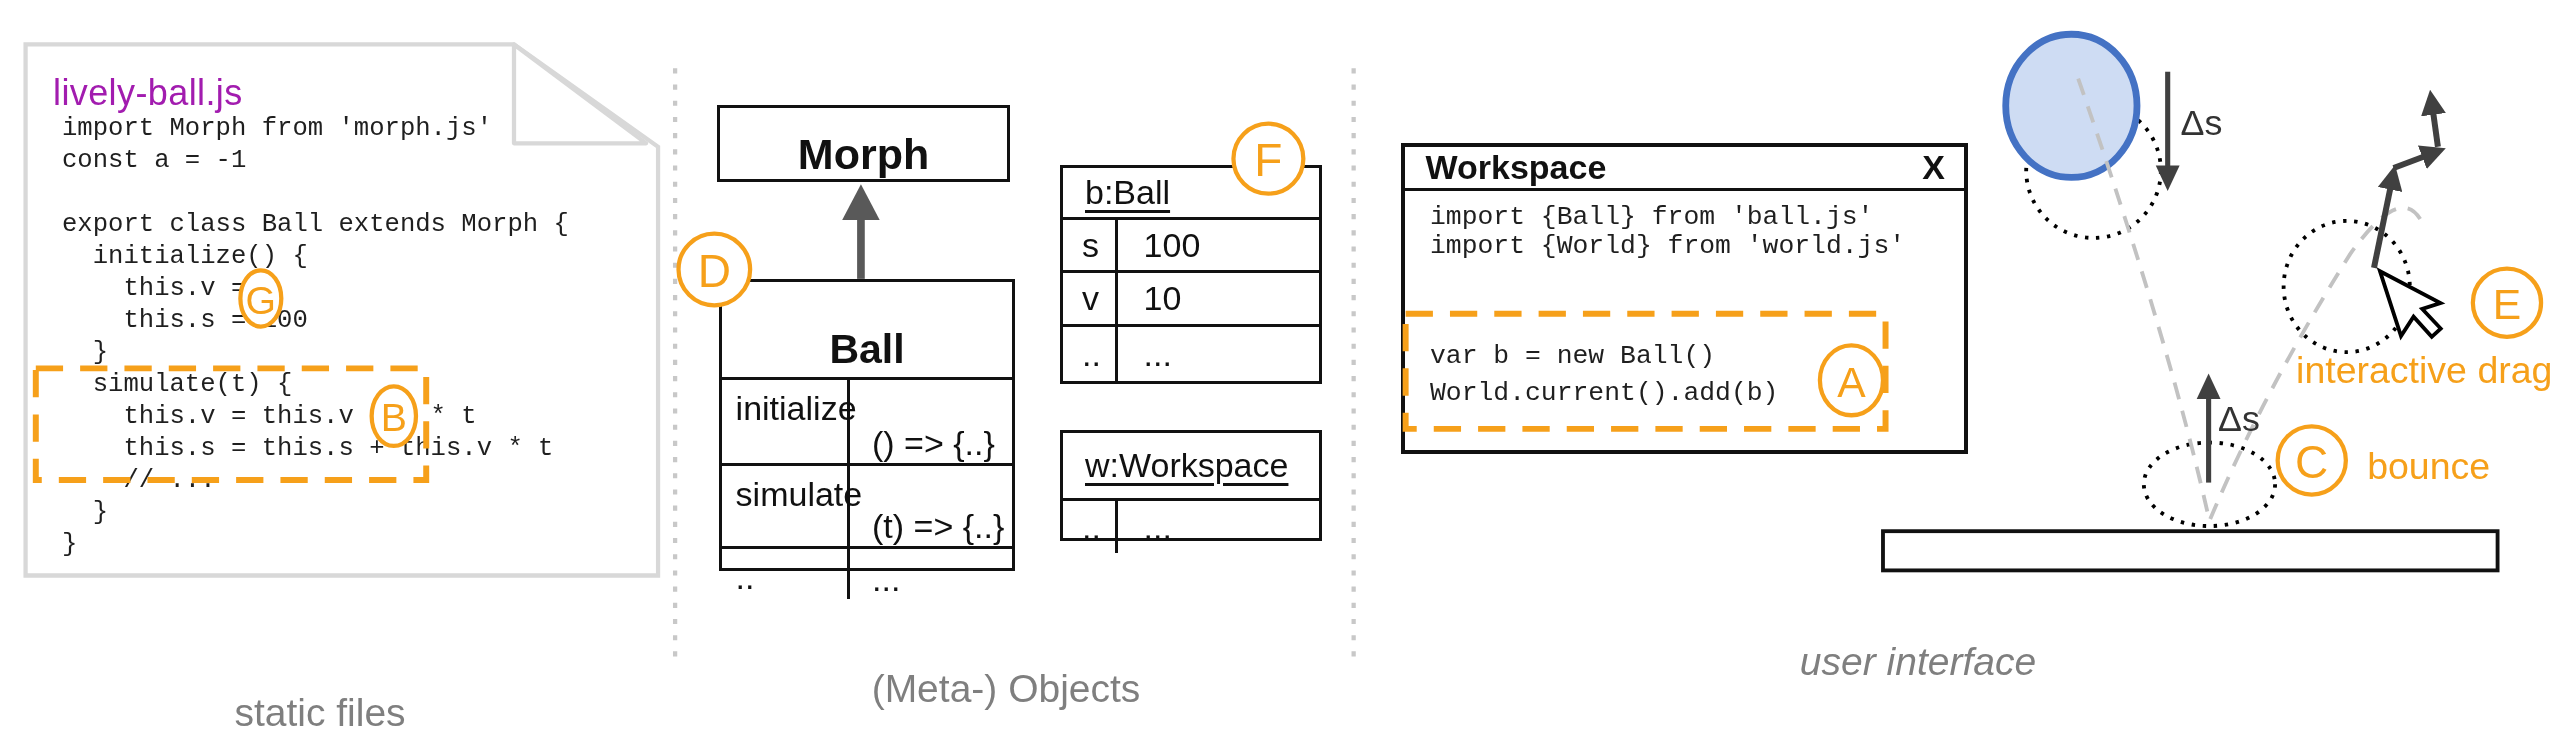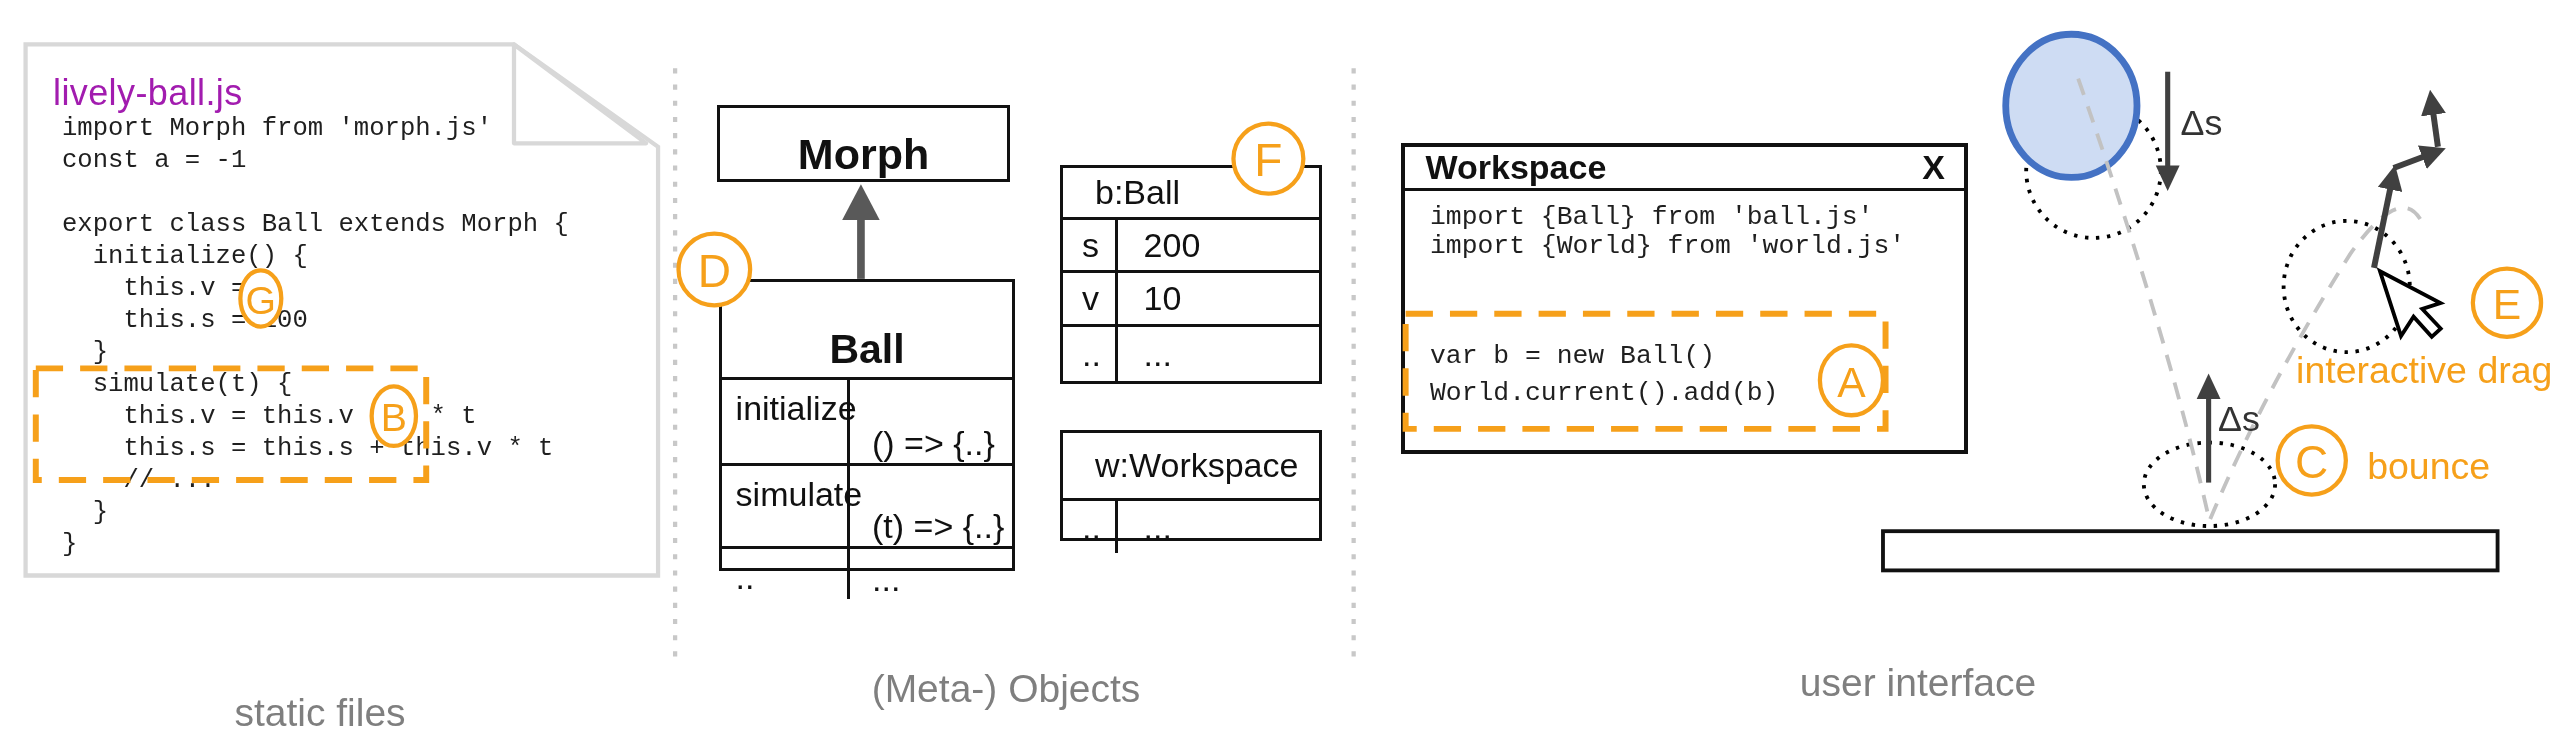--- a/index.html
+++ b/index.html
@@ -22,21 +22,21 @@
   .file-title{font-size:36px;color:#a21caf;letter-spacing:0.4px;}
   pre.code{margin:0;font-family:"Liberation Mono", monospace;color:#1f1f1f;white-space:pre;}
   pre.file-code{font-size:25.6px;line-height:32px;}
   pre.ws-code{font-size:26.4px;line-height:29px;}
   .caption{font-size:39px;color:var(--caption-gray);text-align:center;}
   
   .box{position:absolute;background:#fff;border:3.4px solid var(--ink);box-sizing:border-box;}
   .uml-head{display:flex;align-items:center;border-bottom:3.4px solid var(--ink);box-sizing:border-box;}
   .uml-head.center{justify-content:center;}
   .uml-title-b{font-weight:bold;font-size:41px;}
-  .uml-title-u{font-size:34px;text-decoration-thickness:2.6px;text-underline-offset:6px;padding-left:32px;text-align:center;}
+  .uml-title-u{font-size:34px;text-decoration:underline;text-decoration-thickness:2.6px;text-underline-offset:6px;padding-left:22px;text-align:center;}
   .uml-row{display:flex;border-bottom:3.4px solid var(--ink);box-sizing:border-box;font-size:34px;}
   .uml-row.last{border-bottom:none;}
   .uml-row .c1{border-right:3.4px solid var(--ink);box-sizing:border-box;flex:none;}
   .rows-top .uml-row{align-items:flex-end;}
   .rows-top .c1{padding:8.5px 0 0 13.6px;height:100%;}
   .rows-top .c2{padding:8.5px 0 0 22px;}
   .rows-mid .uml-row{align-items:center;}
   .rows-mid .c1{display:flex;align-items:center;padding-left:19px;height:100%;}
   .rows-mid .c2{padding-left:25.6px;}
   
@@ -99,21 +99,21 @@
       <div class="c2">...</div>
     </div>
   </div>
 
   <div class="box rows-mid" style="left:1060px;top:165px;width:262px;height:219px;">
     <div class="uml-head" style="height:52px;">
       <span class="uml-title-u">b:Ball</span>
     </div>
     <div class="uml-row" style="height:53px;">
       <div class="c1" style="width:55px;">s</div>
-      <div class="c2">200</div>
+      <div class="c2">100</div>
     </div>
     <div class="uml-row" style="height:54px;">
       <div class="c1" style="width:55px;">v</div>
       <div class="c2">10</div>
     </div>
     <div class="uml-row last" style="height:54px;">
       <div class="c1" style="width:55px;">..</div>
       <div class="c2">...</div>
     </div>
   </div>
@@ -134,21 +134,21 @@
     <div class="titlebar" style="height:44px;">
       <span class="t">Workspace</span>
       <span class="x">X</span>
     </div>
   </div>
   <pre class="abs code ws-code" style="left:1430px;top:203px;">import {Ball} from 'ball.js'
 import {World} from 'world.js'</pre>
   <pre class="abs code ws-code" style="left:1430px;top:338px;line-height:37px;">var b = new Ball()
 World.current().add(b)</pre>
 
-  <div class="abs caption" style="left:1726px;top:661px;width:384px;">user interface</div>
+  <div class="abs caption" style="left:1726px;top:640px;width:384px;font-style:italic;">user interface</div>
 
   <svg class="layer" width="2576" height="741" viewBox="0 0 3022 869">
     <defs>
       <marker id="ah" viewBox="0 0 10 10" refX="7" refY="5" markerWidth="4.2" markerHeight="4.2" orient="auto">
         <path d="M0 0 L10 5 L0 10 Z" fill="var(--arrow-dark)"></path>
       </marker>
     </defs>
 
     <line x1="792" y1="80" x2="792" y2="782" stroke="var(--divider-gray)" stroke-width="5" stroke-dasharray="6 13"></line>
     <line x1="1588" y1="80" x2="1588" y2="782" stroke="var(--divider-gray)" stroke-width="5" stroke-dasharray="6 13"></line>

